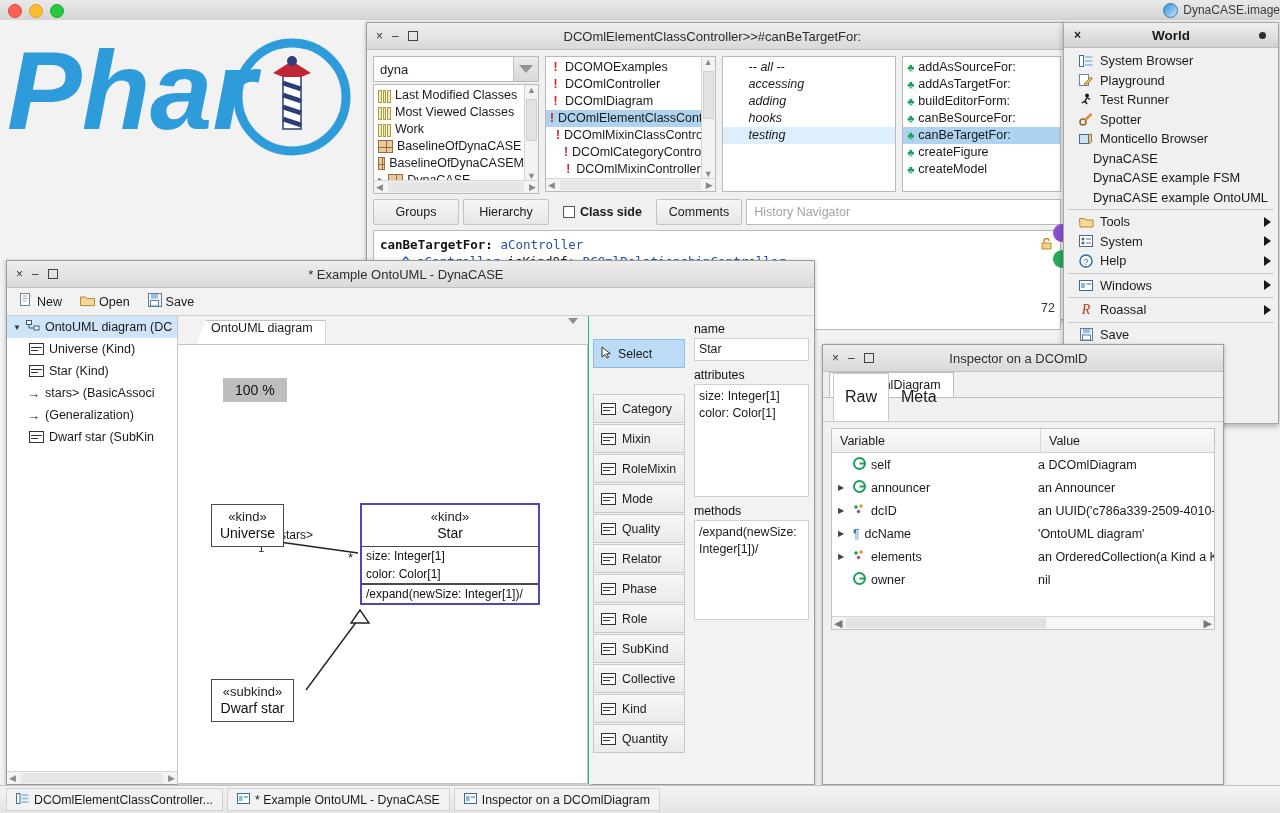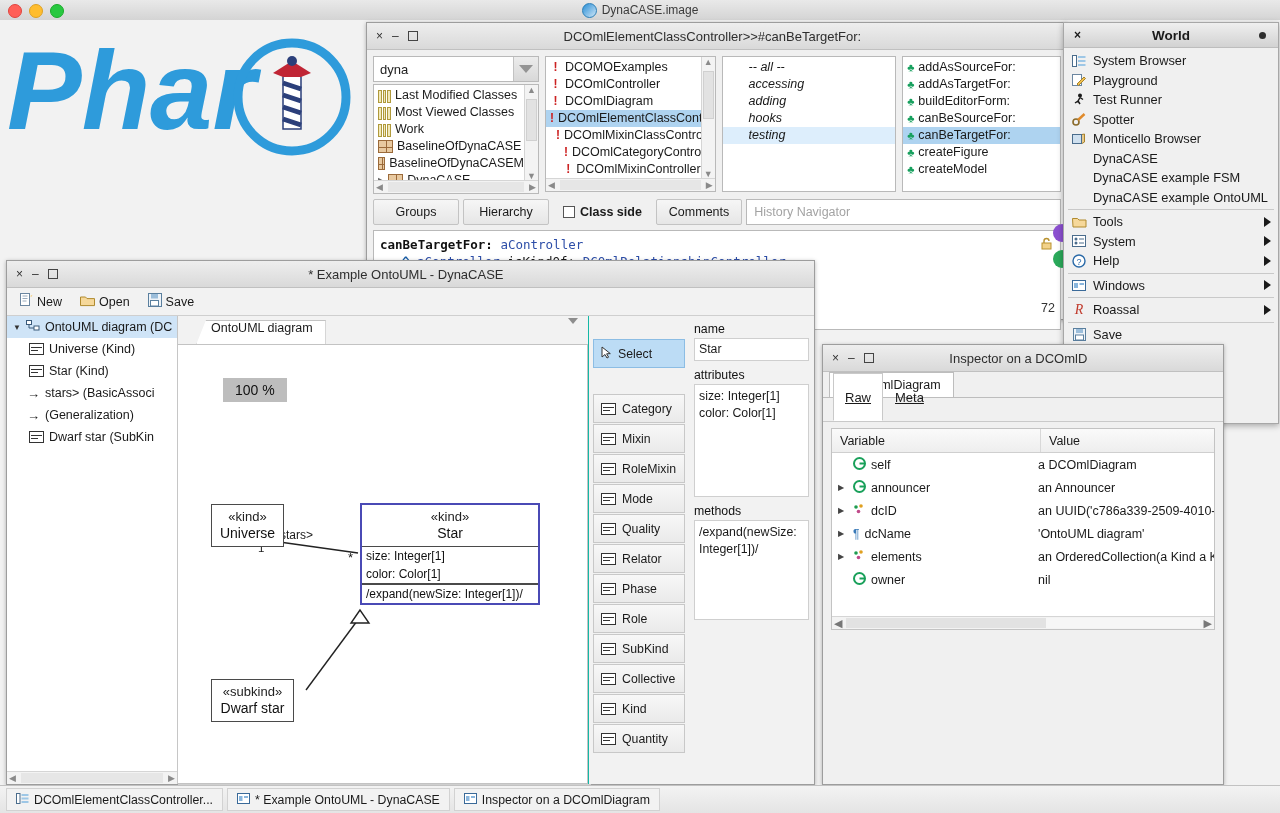--- a/index.html
+++ b/index.html
@@ -5,21 +5,21 @@
   html,body{margin:0;padding:0;}
   body{
     width:1280px;height:813px;overflow:hidden;position:relative;
     font-family:"Liberation Sans",sans-serif;font-size:12px;color:#1a1a1a;
     background:#f0f0f0;
   }
   .abs{position:absolute;}
   
   #os-titlebar{left:0;top:0;width:1280px;height:20px;
     background:linear-gradient(#e9e9e9,#d4d4d4);border-bottom:1px solid #b3b3b3;
-    display:flex;align-items:center;justify-content:center;}
+    display:flex;align-items:center;justify-content:flex-end;}
   #os-titlebar .title{font-size:12px;color:#3b3b3b;display:flex;align-items:center;gap:5px;}
   .traffic{position:absolute;left:8px;top:4px;display:flex;gap:7px;}
   .traffic i{width:12px;height:12px;border-radius:50%;display:block;}
   .tl-red{background:#ff5f57;border:1px solid #e0443e;}
   .tl-yel{background:#ffbd2e;border:1px solid #dea123;}
   .tl-grn{background:#28c840;border:1px solid #1aab29;}
   
   #desktop{left:0;top:20px;width:1280px;height:773px;background:#f2f2f2;}
   
   #pharo-logo{left:5px;top:25px;width:360px;height:140px;}
@@ -64,21 +64,21 @@
   .kw-car{color:#1b5fa8;font-weight:bold;}
   .lockicon{position:absolute;right:7px;top:6px;width:13px;height:13px;}
   .cnt72{position:absolute;right:12px;bottom:4px;font-size:12.5px;color:#333;}
   
   #worldmenu{left:1063px;top:22px;width:214px;height:400px;background:#f0f0f0;border:1px solid #a7a7a7;
     box-shadow:0 2px 6px rgba(0,0,0,.3);}
   #worldmenu .wm-title{height:24px;background:linear-gradient(#efefef,#d2d2d2);border-bottom:1px solid #bdbdbd;
     display:flex;align-items:center;justify-content:center;font-weight:bold;font-size:13.5px;position:relative;}
   #worldmenu .wm-title .x{position:absolute;left:10px;font-weight:bold;font-size:12px;}
   #worldmenu .wm-title .dot{position:absolute;right:12px;width:7px;height:7px;border-radius:50%;background:#2e2e2e;}
-  .wm-item{height:19.5px;display:flex;align-items:center;gap:6px;padding-left:7px;font-size:12.8px;position:relative;}
+  .wm-item{height:19.5px;display:flex;align-items:center;gap:6px;padding-left:14px;font-size:12.8px;position:relative;}
   .wm-item .wm-ico{width:16px;height:14px;display:flex;align-items:center;justify-content:center;flex:0 0 16px;}
   .wm-item .submark{position:absolute;right:7px;width:0;height:0;border-top:5px solid transparent;border-bottom:5px solid transparent;border-left:7px solid #1a1a1a;}
   .wm-sep{height:1px;background:#c9c9c9;margin:2px 4px;}
   .wm-noico{padding-left:29px;}
   
   #dyna{left:6px;top:260px;width:807px;height:523px;}
   .toolbar{height:27px;background:#f2f2f2;border-bottom:1px solid #cfcfcf;display:flex;align-items:center;padding:0 4px;gap:2px;}
   .tbtn{height:21px;padding:0 7px;display:flex;align-items:center;gap:4px;font-size:12.5px;
     border:1px solid transparent;}
   .dyna-body{display:flex;height:468px;}
@@ -112,21 +112,21 @@
   .pfield{background:#fff;border:1px solid #cfcfcf;font-size:12.3px;padding:3px 4px;margin-bottom:7px;}
   .bottombar{height:27px;background:#f2f2f2;border-top:1px solid #cfcfcf;display:flex;align-items:center;gap:0;padding-left:4px;}
   .bb{height:21px;padding:0 8px;display:flex;align-items:center;gap:4px;font-size:12.5px;border-right:1px solid #dcdcdc;}
   
   #inspector{left:822px;top:344px;width:400px;height:439px;}
   .insp-tabs{height:25px;display:flex;align-items:flex-end;padding-left:6px;border-bottom:1px solid #bdbdbd;background:#f0f0f0;}
   .insp-tab{height:24px;padding:0 12px;display:flex;align-items:center;font-size:12.5px;
     background:#e2e2e2;border:1px solid #bdbdbd;border-bottom:none;}
   .insp-tab.active{background:#fff;}
   .subtabs{height:23px;display:flex;align-items:flex-end;padding-left:10px;background:#f0f0f0;border-bottom:1px solid #c9c9c9;}
-  .subtab{height:22px;padding:12px 11px;display:flex;align-items:center;font-size:13px;border:1px solid transparent;text-decoration:underline;}
+  .subtab{height:22px;padding:12px 11px;display:flex;align-items:center;font-size:16px;border:1px solid transparent;}
   .subtab.active{background:#fff;border-color:#c9c9c9;border-bottom-color:#fff;}
   .tbl{margin:6px 8px 0 8px;background:#fff;border:1px solid #c3c3c3;height:200px;position:relative;overflow:hidden;}
   .tbl-head{display:flex;height:23px;background:linear-gradient(#fafafa,#eeeeee);border-bottom:1px solid #cfcfcf;}
   .th{font-size:12.5px;display:flex;align-items:center;padding-left:8px;}
   .th.c1{width:200px;border-right:1px solid #d8d8d8;}
   .th.c2{flex:1;}
   .trow{display:flex;height:23px;align-items:center;font-size:12.5px;}
   .tc1{width:200px;display:flex;align-items:center;gap:5px;padding-left:6px;white-space:nowrap;}
   .tc2{flex:1;white-space:nowrap;overflow:hidden;}
   .expander{width:10px;color:#444;font-size:8px;}

